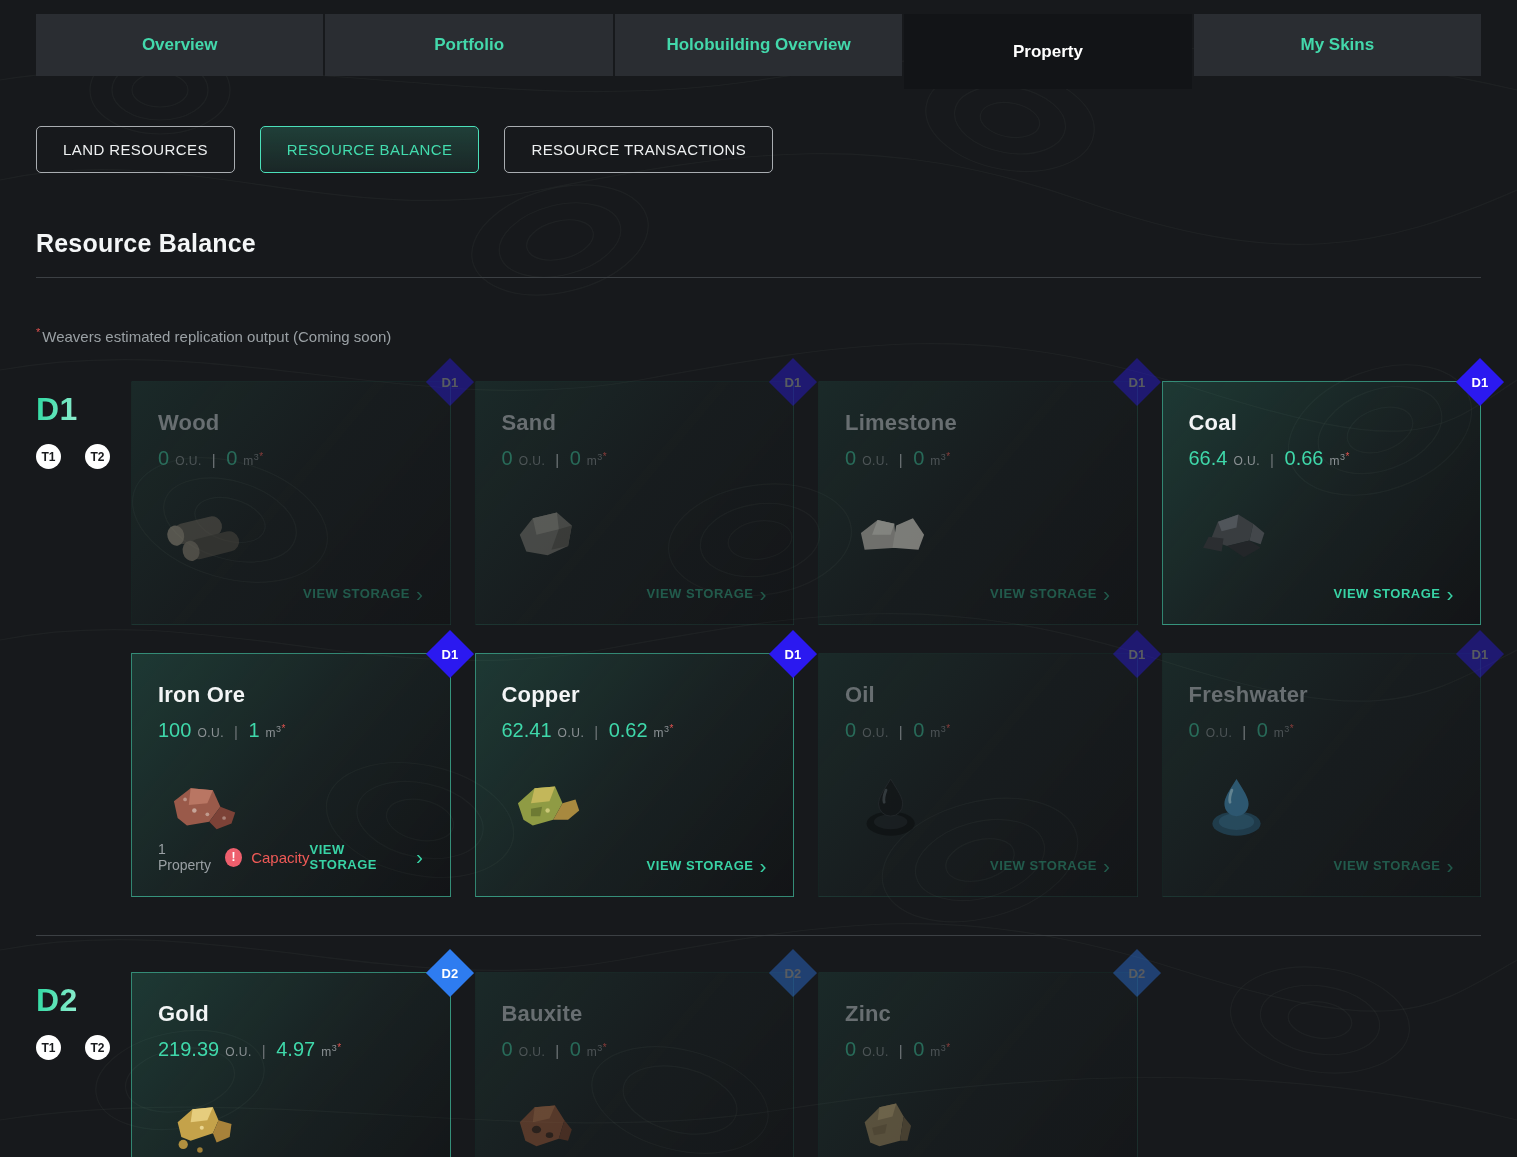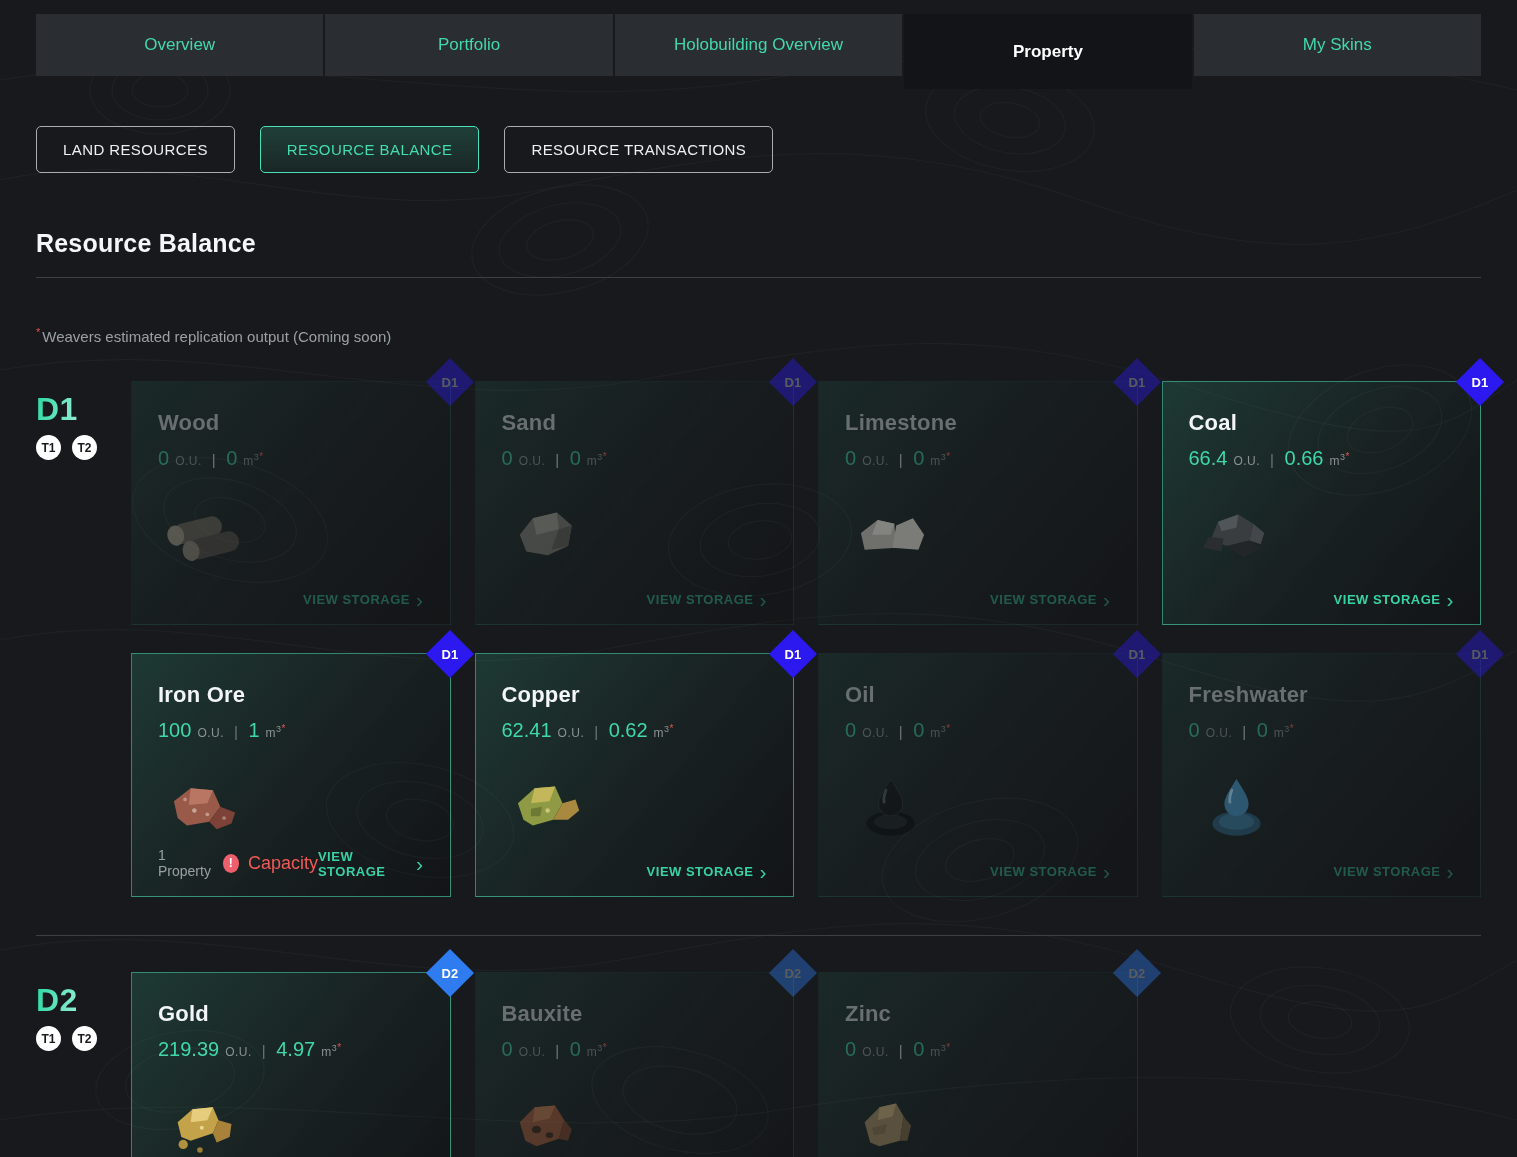--- a/index.html
+++ b/index.html
@@ -11,21 +11,21 @@
     position:relative;
   }
   .contours { position:absolute; inset:0; z-index:0; pointer-events:none; }
   .page { position:relative; z-index:1; }
 
   
   .tabs { display:flex; gap:2px; margin:14px 36px 0; align-items:flex-start; height:75px; }
   .tab {
     flex:1; height:62px; background:#2a2d32; color:#43d8ab;
     display:flex; align-items:center; justify-content:center;
-    font-size:17px; cursor:pointer;
+    font-size:17px; cursor:pointer;font-weight:bold;
   }
   .tab--active { background:#121417; color:#ffffff; font-weight:bold; height:75px; }
 
   
   .subtabs { display:flex; gap:25px; margin:37px 36px 0; }
   .subtab {
     height:47px; padding:16px 26px; background:transparent;
     border:1px solid #a9adb1; border-radius:5px;
     color:#eef0f1; font-size:15px; letter-spacing:.4px;
     font-family:"Liberation Sans", sans-serif;
@@ -44,21 +44,21 @@
 
   
   .section { position:relative; margin:36px 36px 0; }
   .section-head { position:absolute; left:0; top:10px; width:92px; }
   .section-label {
     font-size:32px; font-weight:bold; letter-spacing:.5px;
     background:linear-gradient(100deg, #2bd9a0, #94eed1);
     -webkit-background-clip:text; background-clip:text; color:transparent;
     display:inline-block;
   }
-  .tier-badges { display:flex; gap:11px; margin-top:7px; }
+  .tier-badges { display:flex; gap:24px; margin-top:16px; }
   .tier {
     width:25px; height:25px; border-radius:50%; background:#ffffff;
     color:#17191c; font-size:12px; font-weight:bold;
     display:flex; align-items:center; justify-content:center;
   }
   .cards { margin-left:95px; display:grid; grid-template-columns:repeat(4, 1fr); gap:28px 24px; }
   .section-divider { margin-top:38px; }
 
   
   .card {
@@ -90,31 +90,31 @@
   .stats sup { font-size:9px; }
   .stats .ast { color:#e0524f; font-size:10px; }
   .card--dim .stats { color:rgba(139,145,148,.45); }
   .card--dim .stats .num { color:rgba(63,216,170,.40); }
   .card--dim .stats .ast { color:rgba(224,82,79,.55); }
 
   .card-image { margin-top:24px; width:95px; height:78px; }
   .card--dim .card-image { opacity:.55; }
 
   .card-footer {
-    position:absolute; left:26px; right:26px; bottom:17px;
-    display:flex; align-items:flex-end; justify-content:flex-end;
+    position:absolute; left:26px; right:26px; bottom:23px;
+    display:flex; align-items:center; justify-content:flex-end;
   }
   .card-footer--split { justify-content:space-between; }
   .footer-left { display:flex; align-items:center; gap:9px; color:#9aa0a4; font-size:14px; }
   .warn-badge {
     width:19px; height:19px; border-radius:50%; background:#ee5f6d;
     color:#fff; font-size:12px; font-weight:bold;
     display:flex; align-items:center; justify-content:center;
   }
-  .warn-label { color:#ef5a57; font-size:18px; }
+  .warn-label { color:#ef5a57; font-size:15px; }
   .view-storage {
     display:flex; align-items:center; gap:6px; cursor:pointer;
     color:#38d3a5; font-size:13px; font-weight:bold; letter-spacing:.5px; text-decoration:none;
   }
   .view-storage .chev { font-size:21px; font-weight:normal; line-height:14px; }
   .card--dim .view-storage { opacity:.35; }
 </style>
 </head>
 <body>
 

